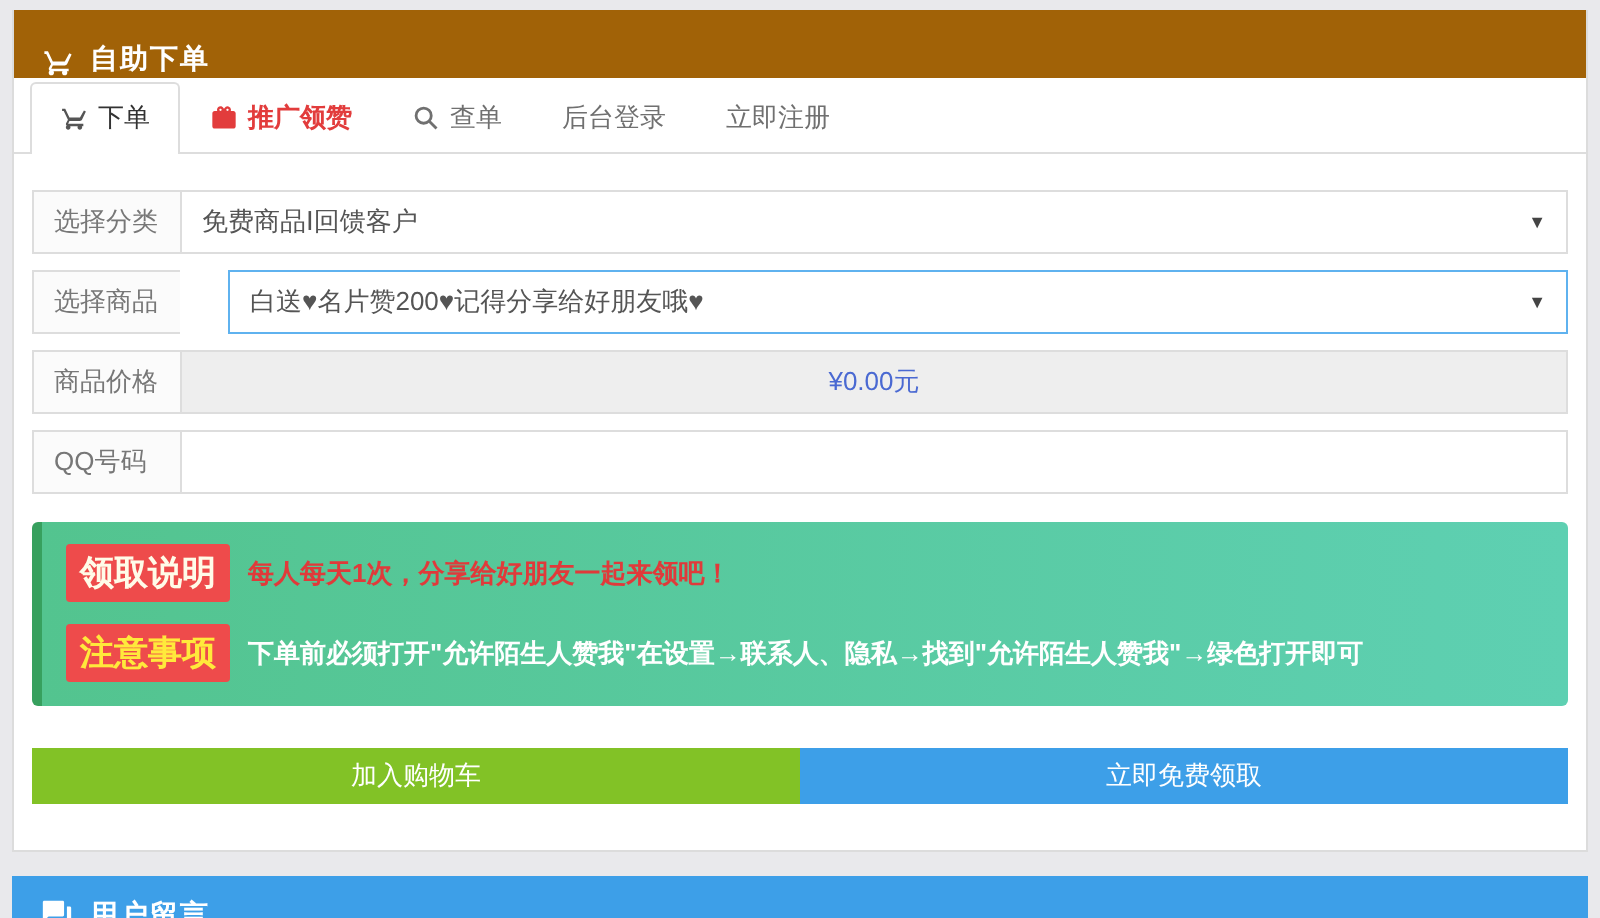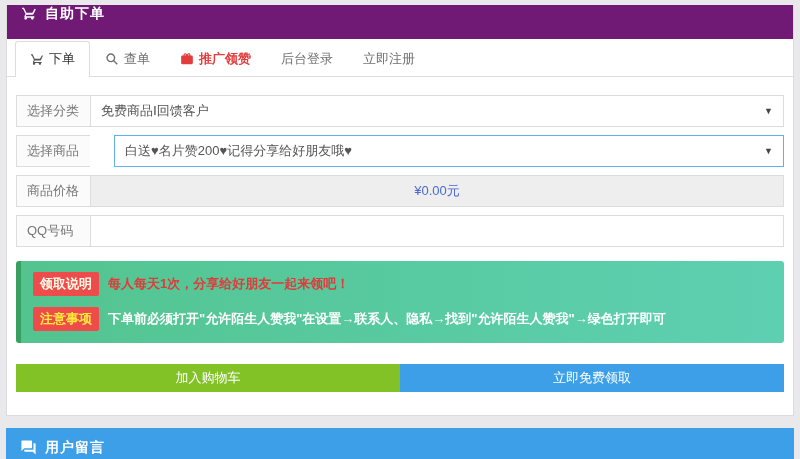--- a/index.html
+++ b/index.html
@@ -13,24 +13,24 @@
   .page { padding: 5px 6px 0; }
 
   .panel {
     background: #fff;
     border: 1px solid #dcdcdc;
     border-top: none;
   }
 
   
   .panel-header {
-    background: #701a75;
+    background: #a16207;
     height: 34px;
     display: flex;
-    align-items: flex-start;
+    align-items: flex-end;
     padding: 0 12px 0 14px;
     color: #fff;
   }
   .hicon { display: inline-flex; margin-right: 8px; }
   .htitle { font-size: 14px; font-weight: bold; letter-spacing: 1px; }
   .notice-pill {
     margin-left: auto;
     display: inline-flex;
     align-items: center;
     gap: 5px;
@@ -124,21 +124,21 @@
     background: linear-gradient(90deg, #53c48f 0%, #5ed0b2 100%);
     border-left: 5px solid #37a05e;
     border-radius: 3px;
     padding: 11px 12px 12px;
   }
   .alert-line { display: flex; align-items: center; margin-bottom: 11px; }
   .alert-line:last-child { margin-bottom: 0; }
   .badge {
     display: inline-block;
     background: #ee4b4b;
-    font-size: 13px;
+    font-size: 17px;
     padding: 3px 7px;
     border-radius: 2px;
     margin-right: 9px;
     font-weight: bold;
     white-space: nowrap;
   }
   .badge.badge-white { color: #fffbe8; }
   .badge.badge-yellow { color: #ffe93b; }
   .alert-text { font-size: 13px; font-weight: bold; white-space: nowrap; }
   .alert-text.red-text { color: #e03a3a; }
@@ -189,37 +189,37 @@
 
     <div class="tabs">
       <div class="tab active">
         <span class="ticon">
           <svg width="14" height="14" viewBox="0 0 24 24" fill="#555">
               <path d="M7 18c-1.1 0-2 .9-2 2s.9 2 2 2 2-.9 2-2-.9-2-2-2zm10 0c-1.1 0-2 .9-2 2s.9 2 2 2 2-.9 2-2-.9-2-2-2zM7.2 14.6h9.9c.75 0 1.4-.41 1.75-1.03L22.2 6.4 20.5 5.5l-3.4 6.1H8.1L4.5 4H1.8v2h1.4l3.6 7.59-1.35 2.44C4.52 17.37 5.48 19 7 19h13v-2H7l1.1-2.4h-.9z"></path>
             </svg>
         </span>
         <span>下单</span>
       </div>
+      <div class="tab red">
+        <span class="ticon">
+          <svg width="14" height="14" viewBox="0 0 24 24" fill="#e23c3c">
+              <path d="M20 6h-2.18c.11-.31.18-.65.18-1a2.996 2.996 0 0 0-5.5-1.65l-.5.67-.5-.68C10.96 2.54 10.05 2 9 2 7.34 2 6 3.34 6 5c0 .35.07.69.18 1H4c-1.11 0-1.99.89-1.99 2L2 19c0 1.11.89 2 2 2h16c1.11 0 2-.89 2-2V8c0-1.11-.89-2-2-2zm-5-2c.55 0 1 .45 1 1s-.45 1-1 1-1-.45-1-1 .45-1 1-1zM9 4c.55 0 1 .45 1 1s-.45 1-1 1-1-.45-1-1 .45-1 1-1z"></path>
+            </svg>
+        </span>
+        <span>推广领赞</span>
+      </div>
       <div class="tab">
         <span class="ticon">
           <svg width="14" height="14" viewBox="0 0 24 24" fill="none" stroke="#707070" stroke-width="2.4">
               <circle cx="10" cy="10" r="6.5"></circle>
               <line x1="15" y1="15" x2="21" y2="21"></line>
             </svg>
         </span>
         <span>查单</span>
       </div>
-      <div class="tab red">
-        <span class="ticon">
-          <svg width="14" height="14" viewBox="0 0 24 24" fill="#e23c3c">
-              <path d="M20 6h-2.18c.11-.31.18-.65.18-1a2.996 2.996 0 0 0-5.5-1.65l-.5.67-.5-.68C10.96 2.54 10.05 2 9 2 7.34 2 6 3.34 6 5c0 .35.07.69.18 1H4c-1.11 0-1.99.89-1.99 2L2 19c0 1.11.89 2 2 2h16c1.11 0 2-.89 2-2V8c0-1.11-.89-2-2-2zm-5-2c.55 0 1 .45 1 1s-.45 1-1 1-1-.45-1-1 .45-1 1-1zM9 4c.55 0 1 .45 1 1s-.45 1-1 1-1-.45-1-1 .45-1 1-1z"></path>
-            </svg>
-        </span>
-        <span>推广领赞</span>
-      </div>
       <div class="tab">
         <span>后台登录</span>
       </div>
       <div class="tab">
         <span>立即注册</span>
       </div>
     </div>
 
     <div class="form">
 

